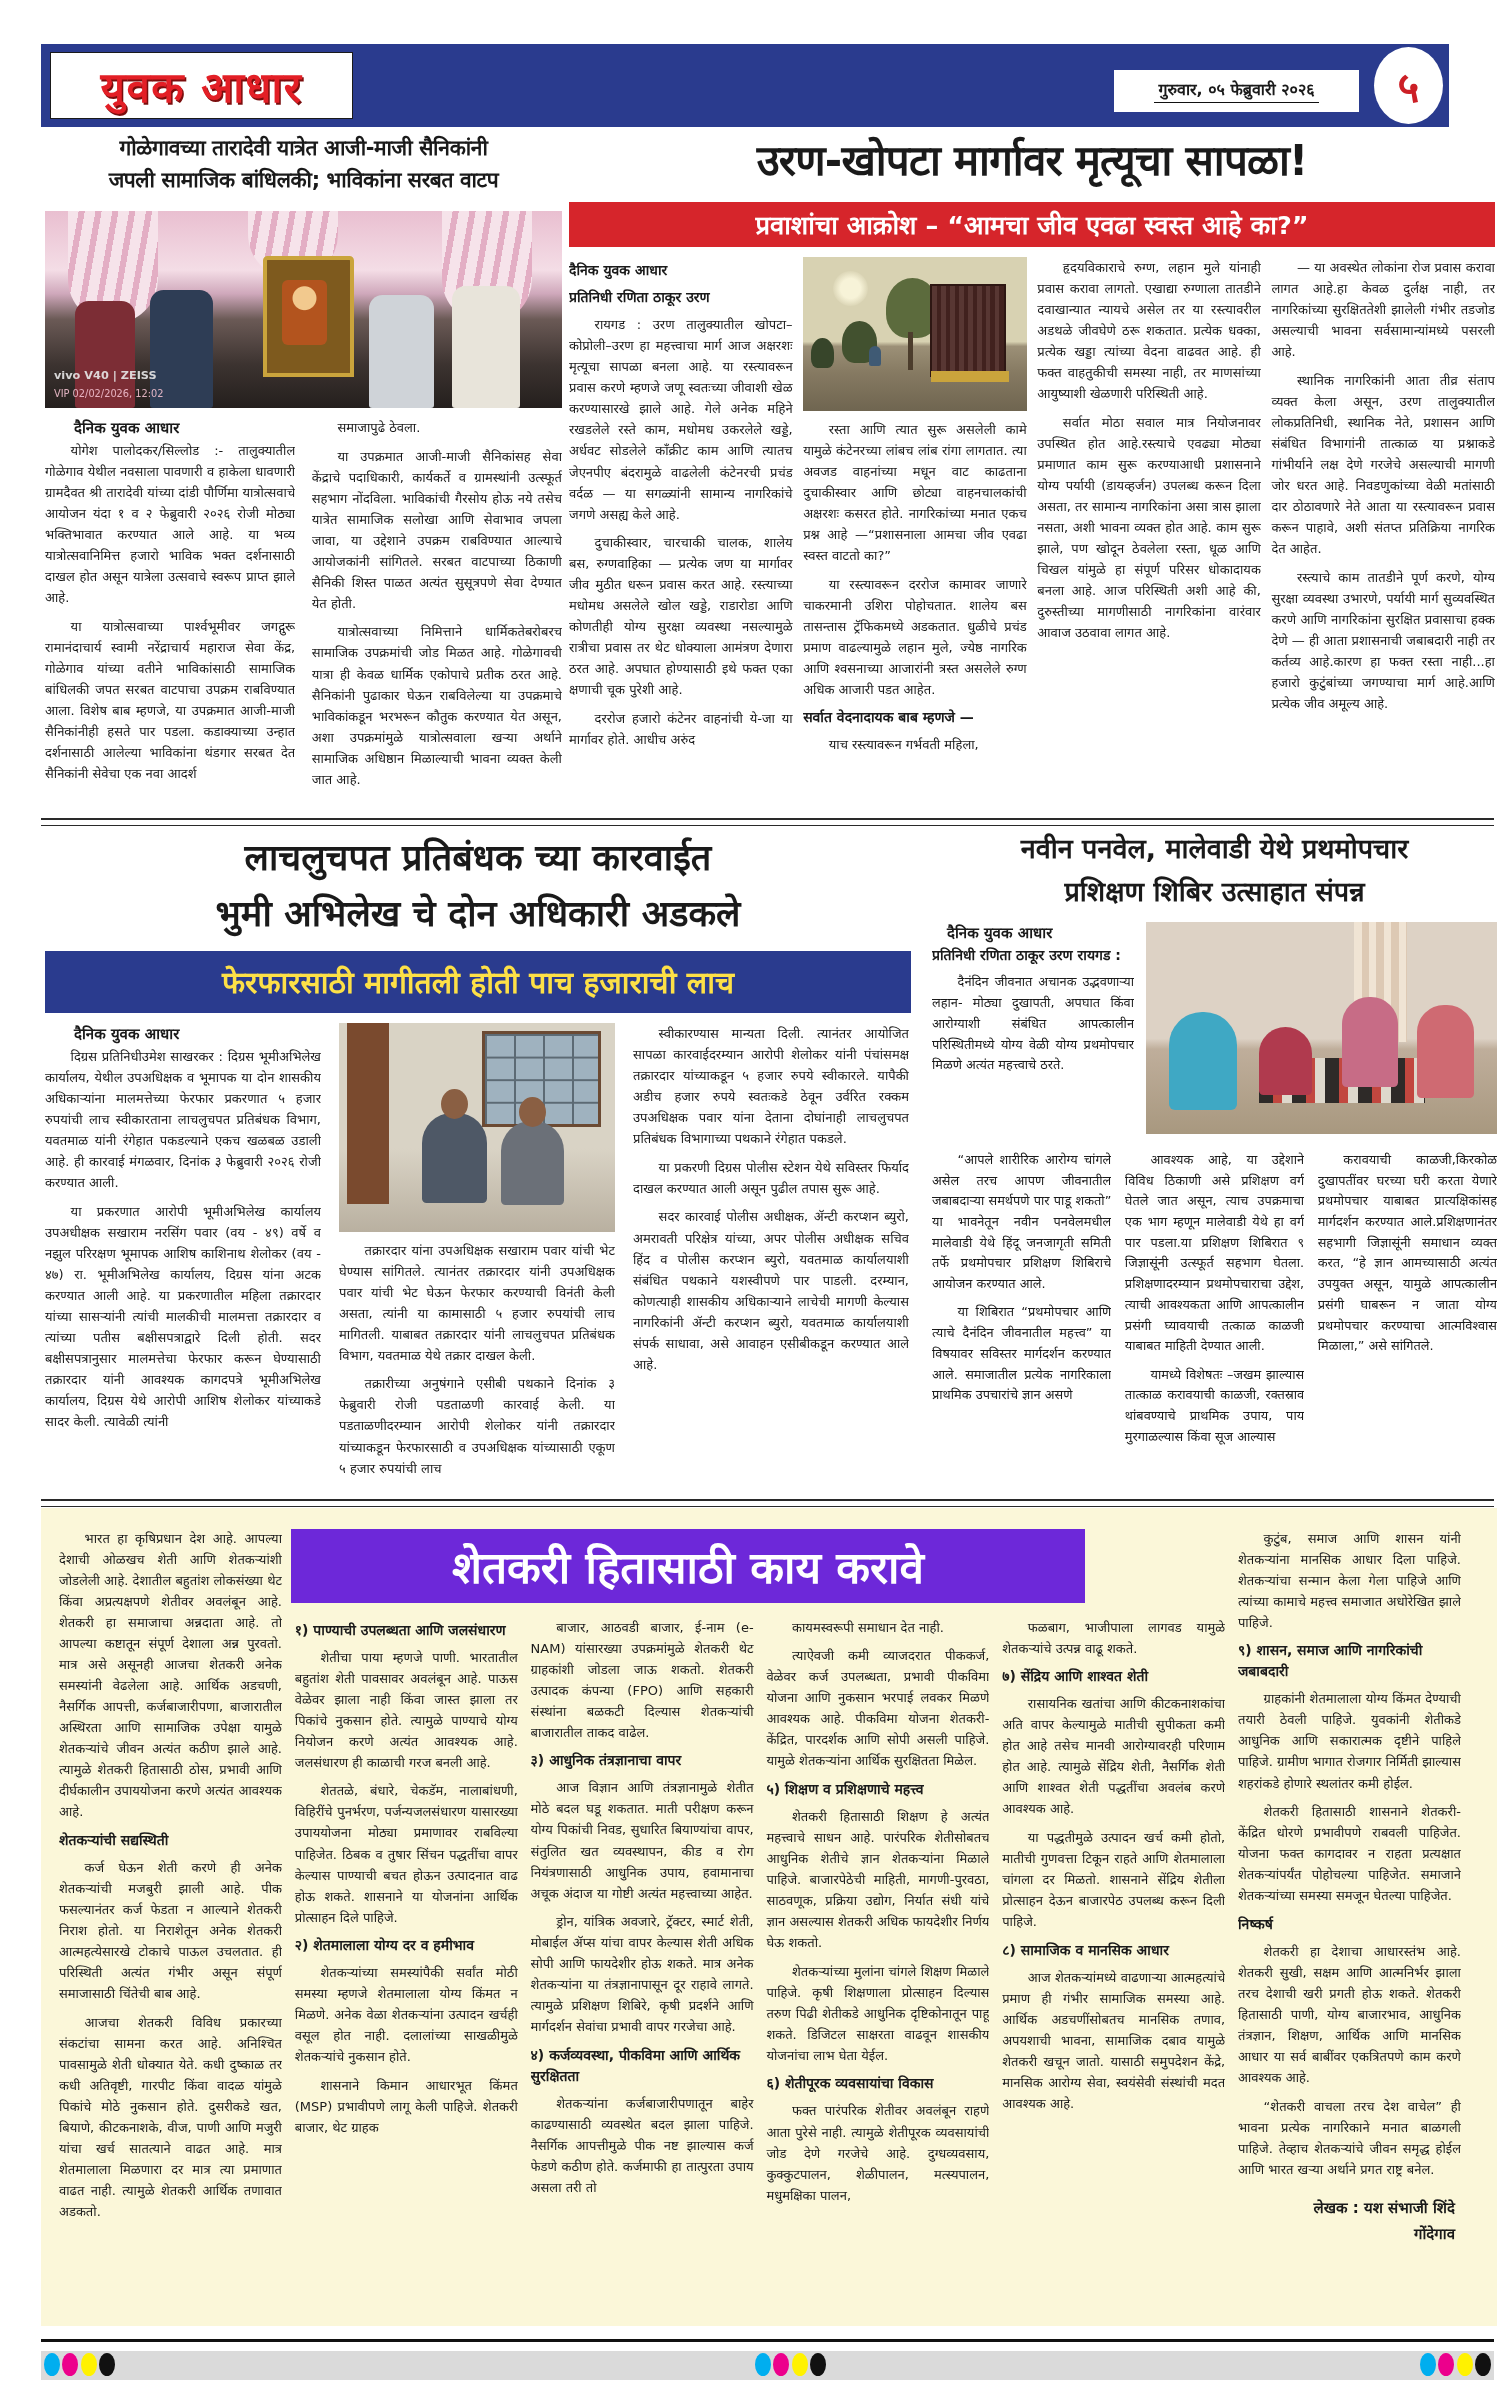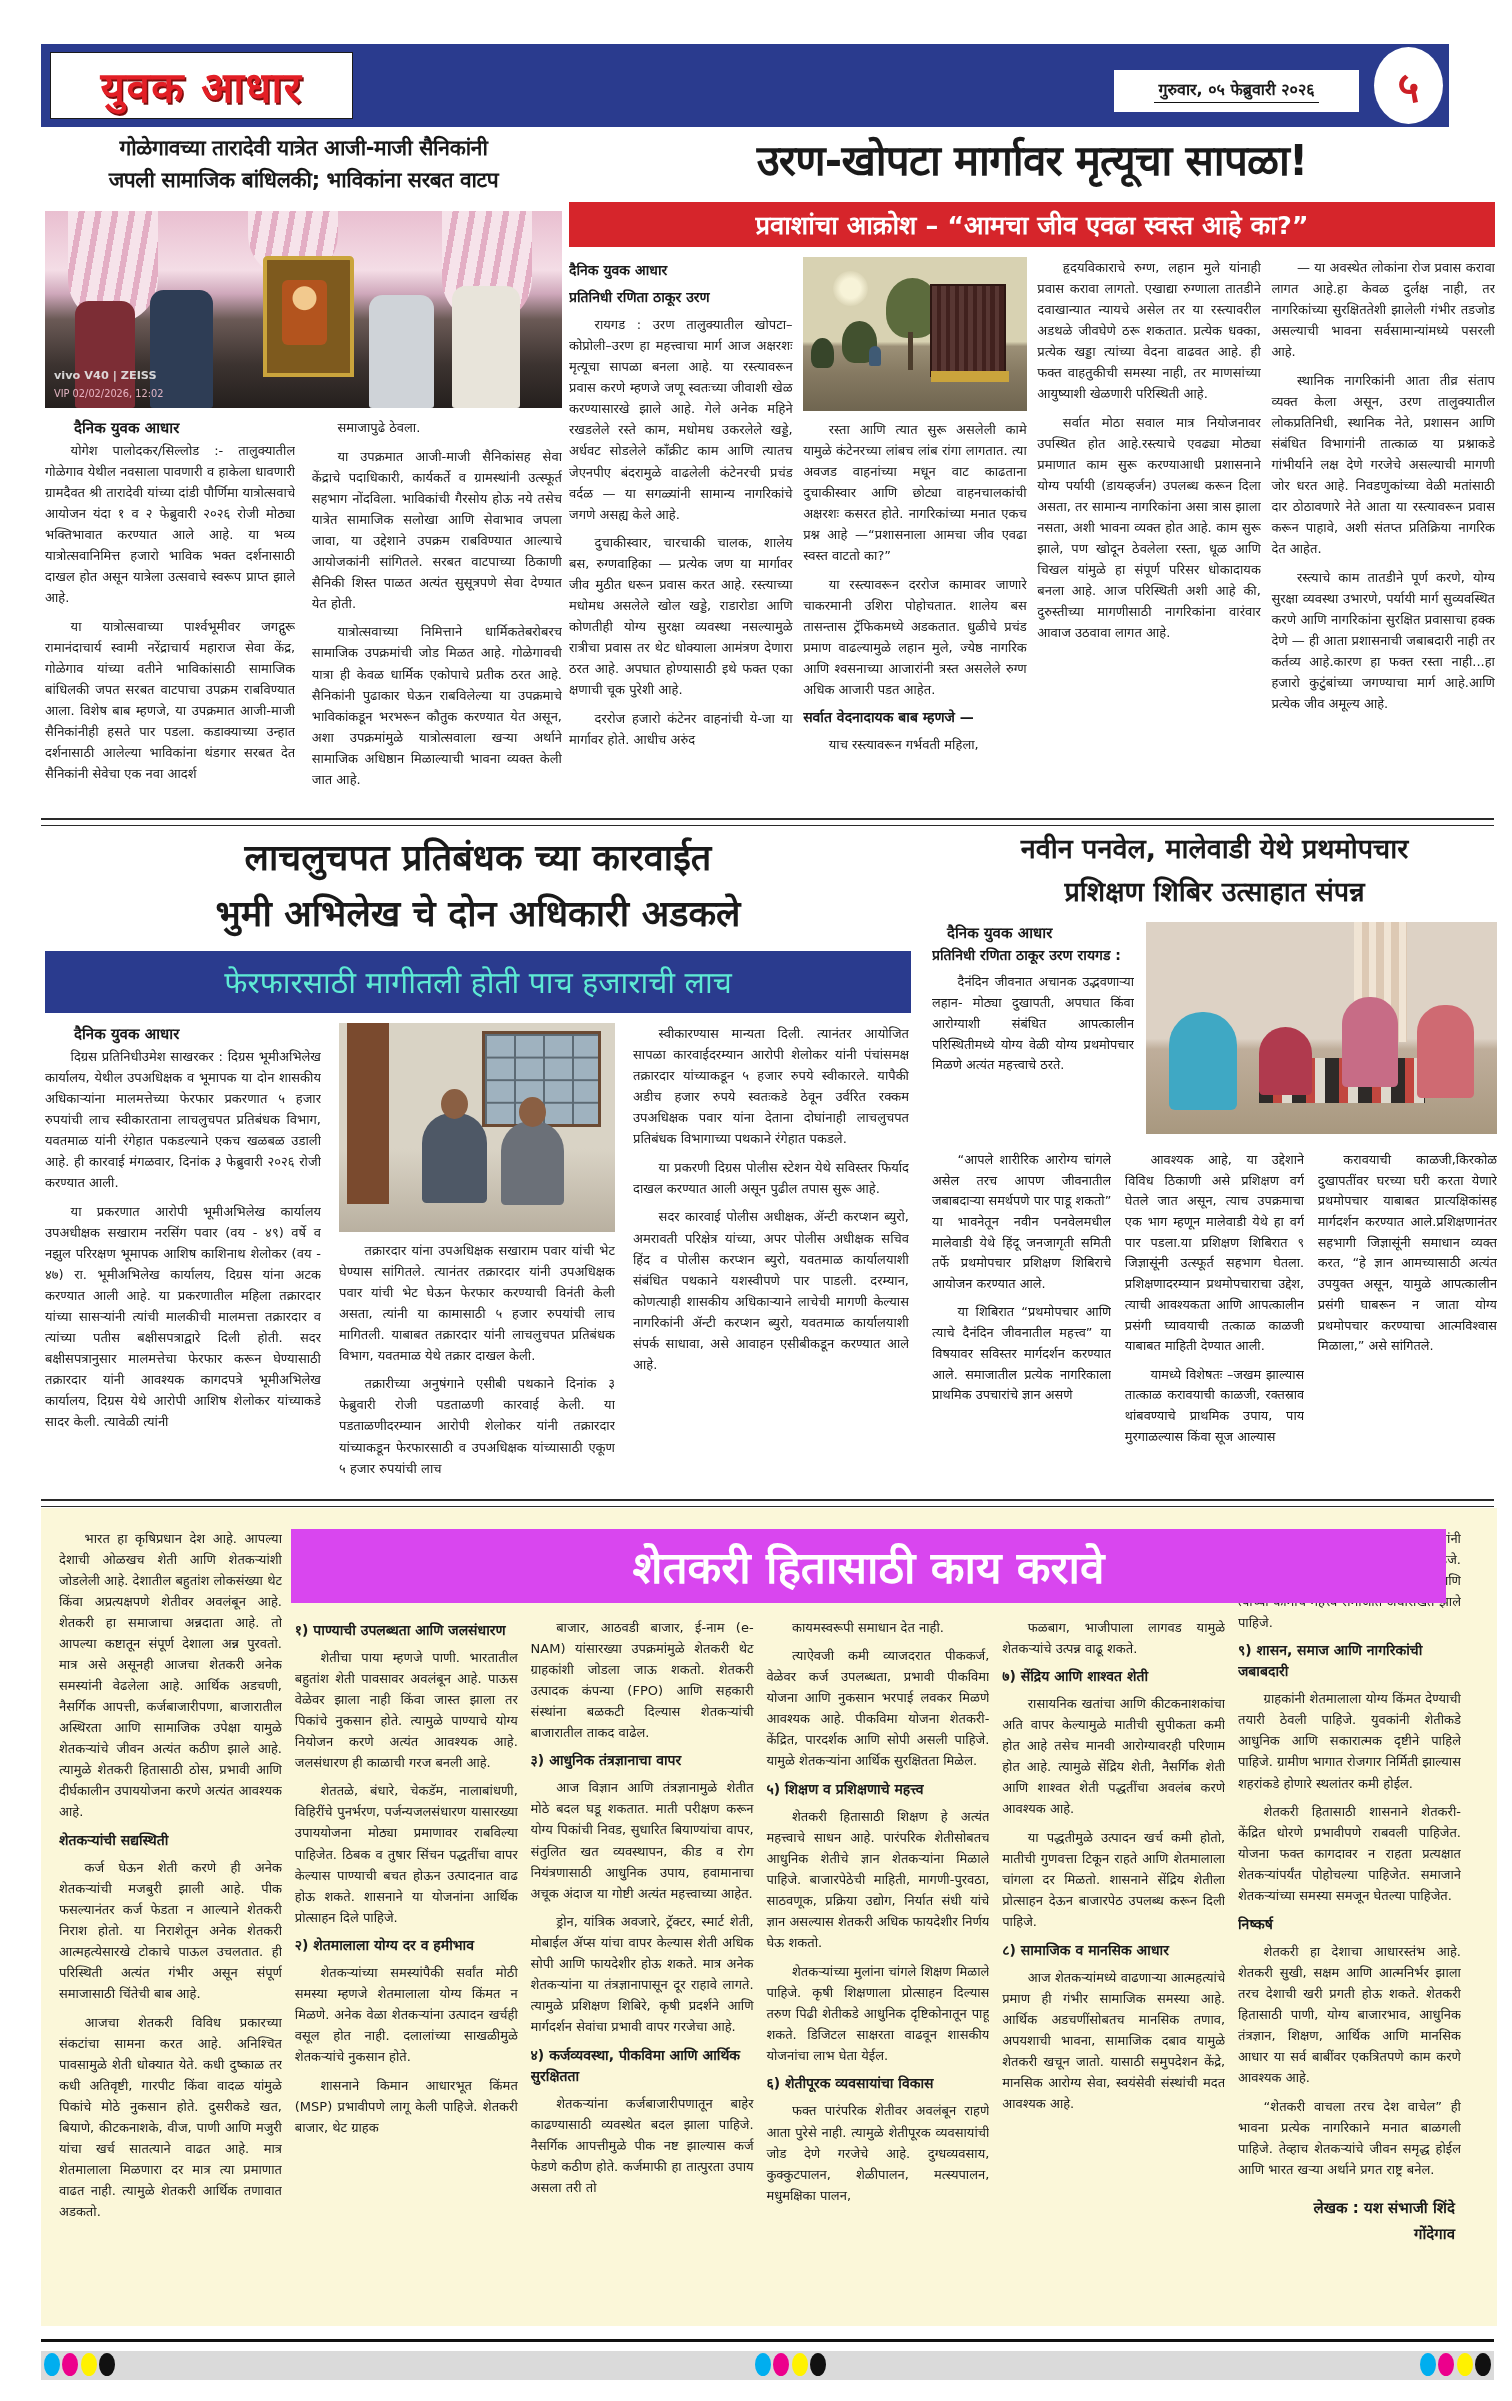--- a/index.html
+++ b/index.html
@@ -51,21 +51,21 @@
   .truck{position:absolute;right:21px;top:27px;width:72px;height:89px;background:#4a2622;border:2.3px solid #2e1713;
          background-image:repeating-linear-gradient(90deg,rgba(255,255,255,.08) 0 4.5px,rgba(0,0,0,.12) 4.5px 9px);}
   .truck-base{position:absolute;right:18px;top:114px;width:78px;height:10.5px;background:#caa43c;}
   .rider{position:absolute;left:66px;top:89px;width:12px;height:19.6px;border-radius:6px 6px 2.3px 2.3px;background:#3f5a74;}
   
   .rule-div{position:absolute;left:41px;width:1453px;height:4.5px;border-top:2.3px solid #2a2a2a;border-bottom:0.8px solid #2a2a2a;}
   
   .art-lach{position:absolute;left:45px;top:830px;width:866px;height:664px;}
   .h-lach{font-size:36px;font-weight:bold;text-align:center;line-height:1.55;white-space:pre-line;}
   .blue-bar{margin-top:9px;height:62px;background:#2a3b8e;display:flex;align-items:center;justify-content:center;}
-  .blue-bar-text{color:#5eead4;font-size:30px;font-weight:normal;}
+  .blue-bar-text{color:#fde047;font-size:30px;font-weight:bold;}
   .lach-cols{display:flex;gap:18px;margin-top:10.5px;}
   .lach-cols .col{width:276px;height:470px;}
   .photo3{width:276px;height:209px;margin-bottom:7.5px;position:relative;overflow:hidden;
           background:linear-gradient(180deg,#d9d3c5 0 60%,#b9b0a0 100%);}
   .window{position:absolute;right:13.6px;top:7.5px;width:113px;height:90px;background:#9fb2bf;
           background-image:linear-gradient(#5c6a74 1.5px,transparent 1.5px),linear-gradient(90deg,#5c6a74 1.5px,transparent 1.5px);
           background-size:29px 22.6px;border:3px solid #6b4a33;}
   .door{position:absolute;left:7.5px;top:0;width:42px;height:181px;background:#7a4a2e;}
   .man1{position:absolute;left:83px;top:90px;width:65px;height:90px;border-radius:30px 30px 4.5px 4.5px;background:#4e5866;}
   .man2{position:absolute;left:162px;top:98px;width:63px;height:84px;border-radius:30px 30px 4.5px 4.5px;background:#6b7078;}
@@ -81,21 +81,21 @@
   .mat{position:absolute;left:113px;top:136px;width:166px;height:45px;background:repeating-linear-gradient(90deg,#2e2a28 0 13.6px,#c2473f 13.6px 22.6px,#ded8cc 22.6px 33px);}
   .sit1{position:absolute;left:22.6px;top:90px;width:68px;height:98px;border-radius:33px 33px 6px 6px;background:#3fa8c4;}
   .sit2{position:absolute;left:113px;top:105px;width:53px;height:68px;border-radius:27px 27px 4.5px 4.5px;background:#b03a4e;}
   .sit3{position:absolute;left:196px;top:75px;width:56px;height:90px;border-radius:27px 27px 4.5px 4.5px;background:#c76c86;}
   .sit4{position:absolute;left:271px;top:83px;width:57px;height:93px;border-radius:27px 27px 4.5px 4.5px;background:#cf6a72;}
   .panvel-cols{display:flex;gap:13.6px;margin-top:10.5px;}
   .panvel-cols .col{flex:1;height:328px;}
   .panvel-cols .para,.panvel-intro .para{font-size:12.8px;}
   
   .art-shet{position:absolute;left:41px;top:1508px;width:1456px;height:818px;background:#fbf7d9;}
-  .banner{position:absolute;left:250px;top:21px;width:1155px;height:74px;background:#d946ef;
+  .banner{position:absolute;left:250px;top:21px;width:794px;height:74px;background:#6d28d9;
           display:flex;align-items:center;justify-content:center;}
   .banner-text{color:#fff;font-size:44px;font-weight:bold;}
   .shet-cols{display:flex;gap:12.8px;padding:19.6px 18px;}
   .shet-cols .col{width:223px;height:777px;}
   .pad-top{padding-top:89px;}
   .author{margin-top:16.6px;text-align:right;font-weight:bold;font-size:15px;line-height:1.7;padding-right:6px;}
   
   .foot-rule{position:absolute;left:41px;top:2339px;width:1453px;height:3px;background:#111;}
   .foot-bar{position:absolute;left:41px;top:2351px;width:1453px;height:29px;background:#dadada;}
   .dot-group{position:absolute;top:2.3px;display:flex;gap:2.3px;}

